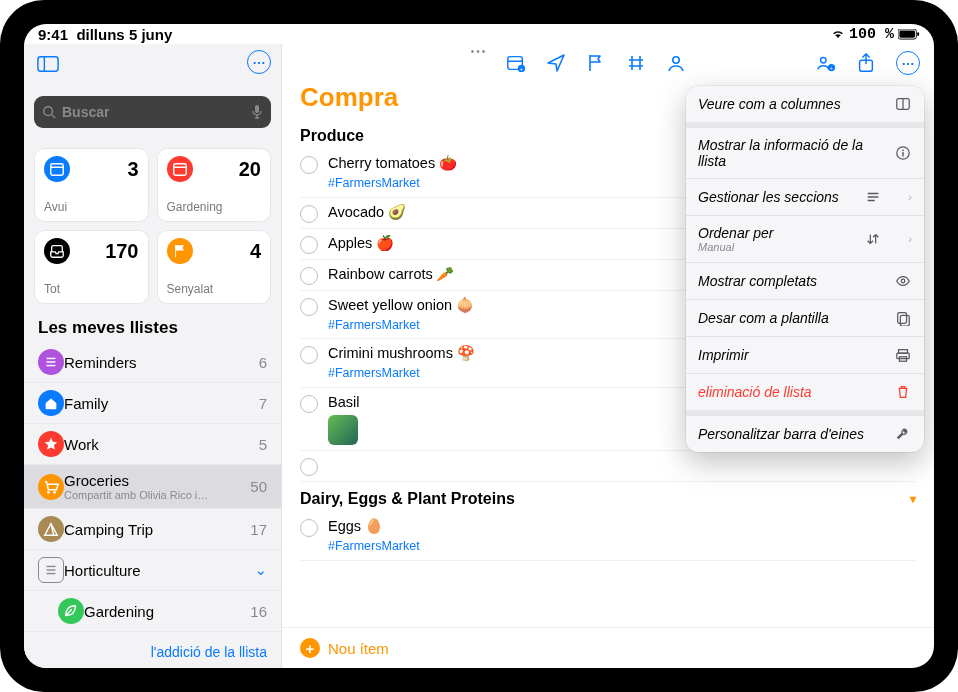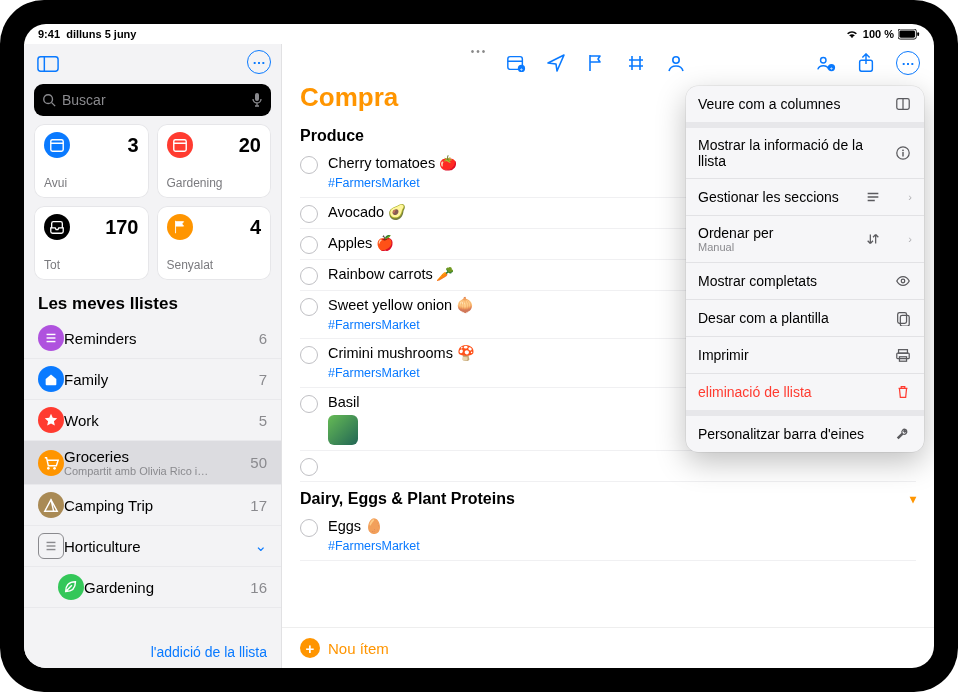--- a/index.html
+++ b/index.html
@@ -1,28 +1,28 @@
 <!DOCTYPE html>
 <html><head>
 <meta charset="utf-8">
 <style>
   * { box-sizing: border-box; margin: 0; padding: 0; }
   html, body { width: 958px; height: 692px; font-family: -apple-system, "Helvetica Neue", Arial, sans-serif; background: #fff; }
   .device { width: 958px; height: 692px; background:#000; border-radius: 44px; padding: 24px; position: relative; }
   .screen { width: 100%; height: 100%; background:#fff; border-radius: 22px; overflow: hidden; position: relative; display:flex; flex-direction:column; }
-  .statusbar { height: 20px; display:flex; justify-content:space-between; align-items:center; padding: 0 14px; font-size: 11px; font-weight:600; color:#000; }
-  .statusbar .right { display:flex; align-items:center; gap:4px; }
+  .statusbar { height: 20px; display:flex; justify-content:space-between; align-items:center; padding: 0 14px; font-size: 15px; font-weight:600; color:#000; }
+  .statusbar .right { display:flex; align-items:center; gap:4px;font-family:Liberation Mono, monospace; }
   .grab { position:absolute; top:22px; left:50%; transform:translateX(-50%); font-size:10px; color:#888; letter-spacing:2px; }
   .content { flex:1; display:flex; overflow:hidden; }
   
   .sidebar { width: 258px; background:#f3f3f5; border-right:1px solid #e1e1e3; display:flex; flex-direction:column; }
   .side-top { display:flex; justify-content:space-between; padding:6px 10px; }
   .iconbtn { width:28px; height:28px; border-radius:6px; display:flex; align-items:center; justify-content:center; color:#0a7aff; }
   .iconbtn.circle { border:1.5px solid #0a7aff; border-radius:50%; width:24px; height:24px; font-weight:700; font-size:13px; }
-  .search { margin:0 10px; background:#000000; border-radius:9px; height:32px; display:flex; align-items:center; padding:0 8px; color:#8a8a8e; font-size:14px; gap:6px; }
+  .search { margin:12px 10px; background:#404040; border-radius:9px; height:32px; display:flex; align-items:center; padding:0 8px; color:#8a8a8e; font-size:14px; gap:6px;font-weight:bold; }
   .search .mic { margin-left:auto; }
   .smartgrid { display:grid; grid-template-columns:1fr 1fr; gap:8px; padding:8px 10px; }
   .smartbox { background:#fff; border-radius:10px; padding:8px 10px; box-shadow: inset 0 0 0 1px #e6e6e9; }
   .smartbox .row1 { display:flex; justify-content:space-between; align-items:center; }
   .smartbox .count { font-size:20px; font-weight:700; }
   .smartbox .label { font-size:12px; color:#7a7a7e; margin-top:18px; }
   .sbicon { width:26px; height:26px; border-radius:50%; display:flex; align-items:center; justify-content:center; color:#fff; font-size:13px; }
   .bg-blue{background:#0a7aff}.bg-red{background:#ff3b30}.bg-black{background:#000}.bg-orange{background:#ff9500}
   .bg-purple{background:#af52de}.bg-green{background:#34c759}.bg-tan{background:#a98a55}
   .listshead { font-size:17px; font-weight:700; padding:6px 14px 4px; }
@@ -49,21 +49,21 @@
   .item .rbtn { width:18px; height:18px; border-radius:50%; border:1.6px solid #c0c0c4; margin-top:2px; flex-shrink:0; }
   .item .itext { font-size:14.5px; line-height:1.3; }
   .item .tag { color:#0a7aff; font-size:12.5px; }
   .thumb { width:30px;height:30px;border-radius:6px;background:linear-gradient(135deg,#6b5,#265); margin-top:3px;}
   .newitem { display:flex; align-items:center; gap:8px; padding:10px 18px; color:#ff9500; font-size:15px; border-top:1px solid #eee; }
   .pluscircle { width:20px;height:20px;border-radius:50%;background:#ff9500;color:#fff;display:flex;align-items:center;justify-content:center;font-weight:700; }
   
   .popover { position:absolute; top:42px; right:10px; width:238px; background:#f6f6f8; border-radius:12px; box-shadow:0 10px 30px rgba(0,0,0,.25),0 0 0 .5px rgba(0,0,0,.1); overflow:hidden; z-index:5; }
   .popover .mgrp { border-bottom:6px solid #e7e7ea; }
   .popover .mgrp:last-child { border-bottom:none; }
-  .popover .mrow { display:flex; align-items:center; padding:9px 12px; font-size:14px; border-bottom:.5px solid #e2e2e5; gap:22px; }
+  .popover .mrow { display:flex; align-items:center; padding:9px 12px; font-size:14px; border-bottom:.5px solid #e2e2e5; gap:22px;font-style:italic; }
   .popover .mrow:last-child{border-bottom:none;}
   .popover .mrow .mlabel { flex:1; }
   .popover .mrow .msub { font-size:11px; color:#8a8a8e; display:block; }
   .popover .mrow.danger { color:#ff3b30; }
   .popover .mrow .micon { width:18px; height:18px; display:flex; align-items:center;justify-content:center; color:#5a5a5e;}
   .popover .mrow .chev { color:#b0b0b4; font-size:11px; margin-left:4px;}
   svg { display:block; }
 </style>
 </head>
 <body>

